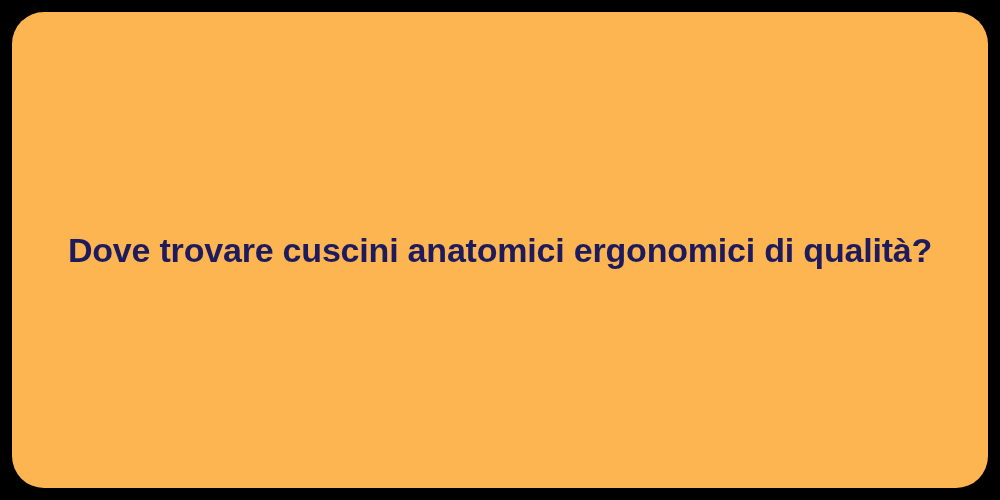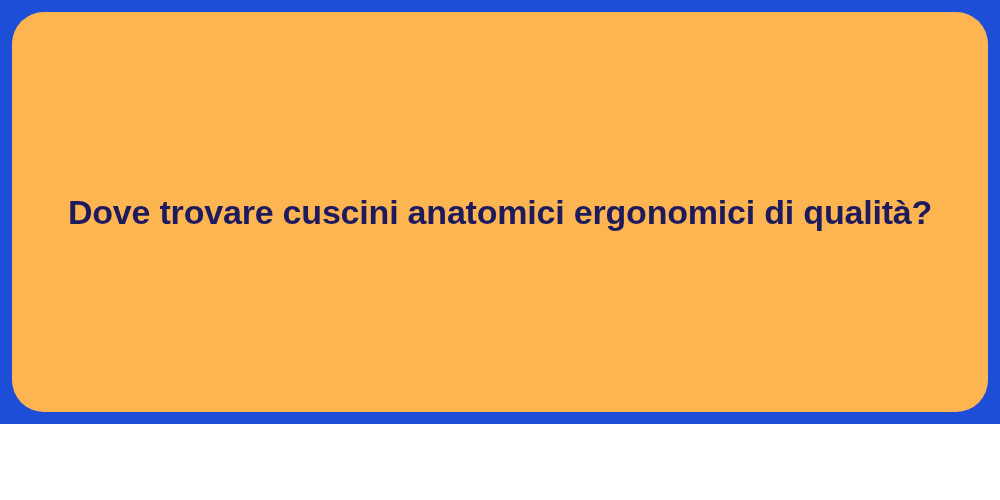--- a/index.html
+++ b/index.html
@@ -12,22 +12,22 @@
     height: 500px;
     overflow: hidden;
     font-family: "Liberation Sans", sans-serif;
   }
 
   
   .frame {
     position: relative;
     box-sizing: border-box;
     width: 1000px;
-    height: 424px;
-    background: #1d4ed8;
+    height: 500px;
+    background: #000000;
     padding: 12px;
   }
 
   
   .card {
     box-sizing: border-box;
     width: 100%;
     height: 100%;
     background: #fdb551;
     border-radius: 32px;

